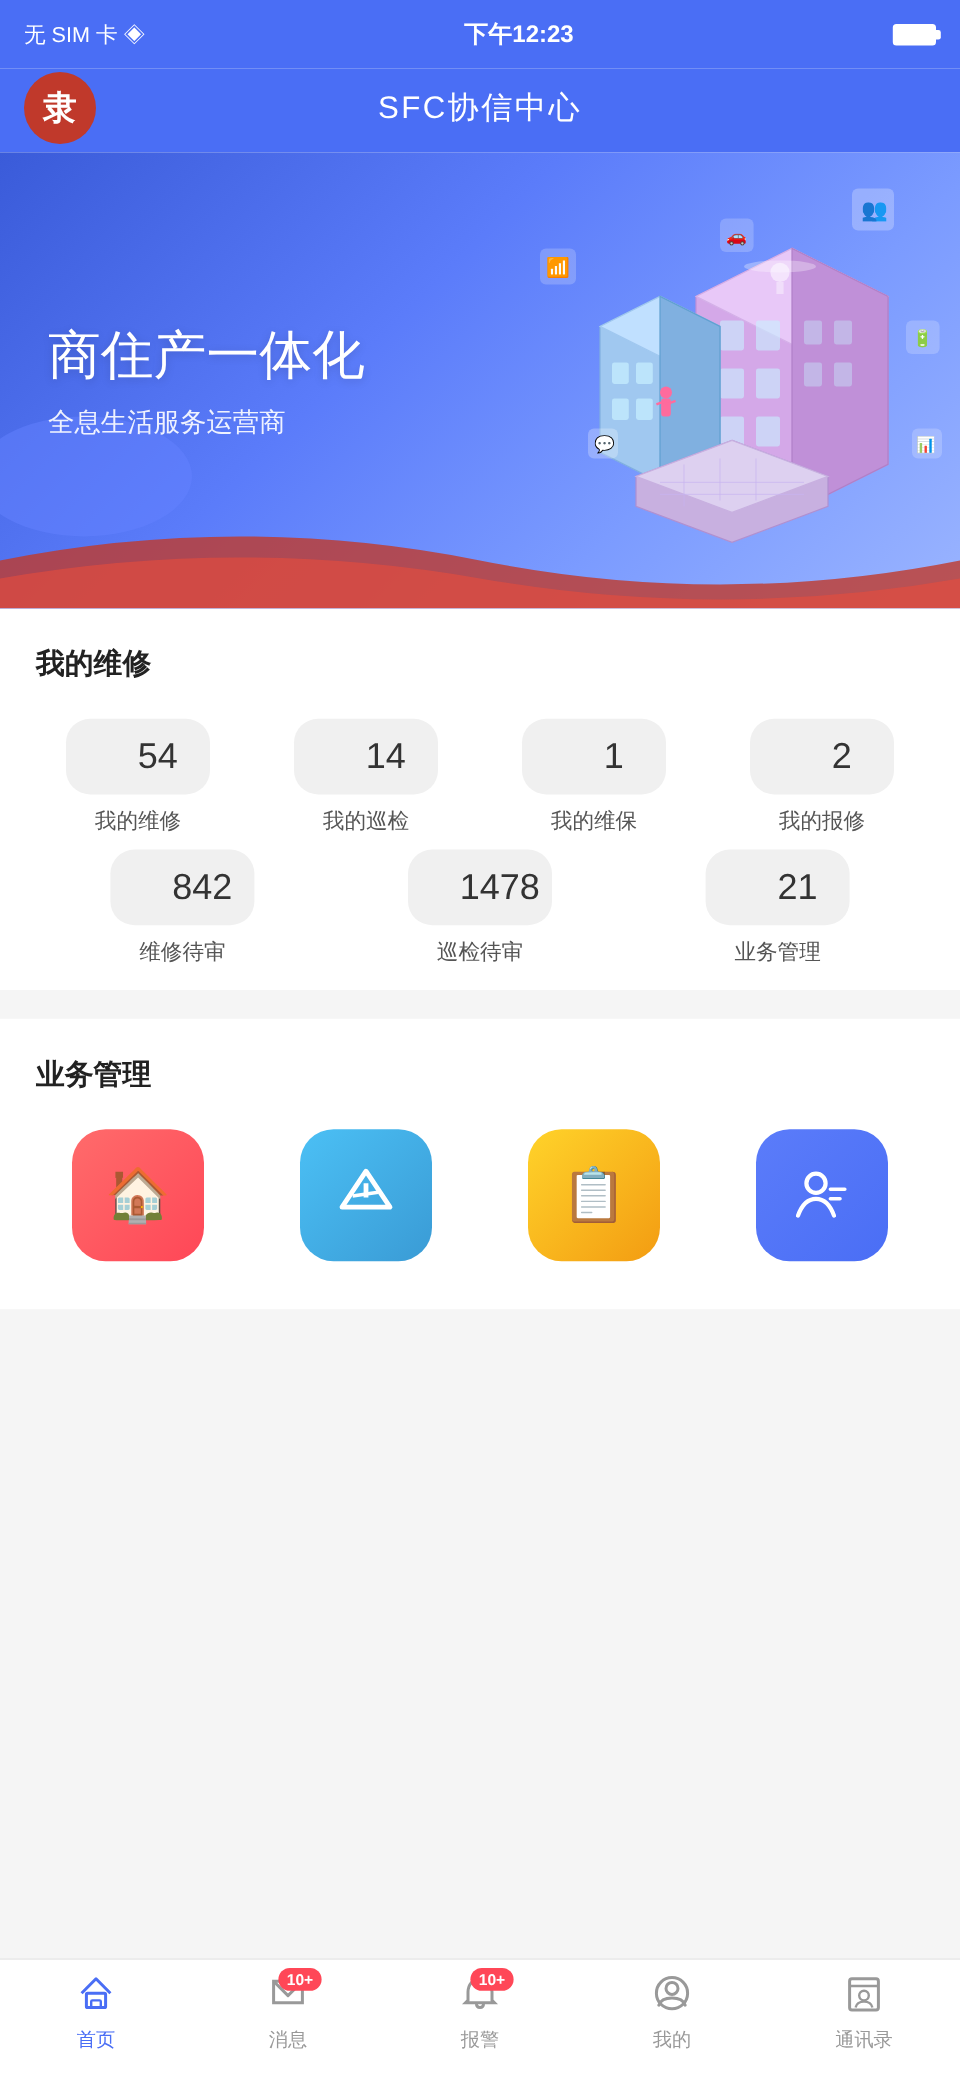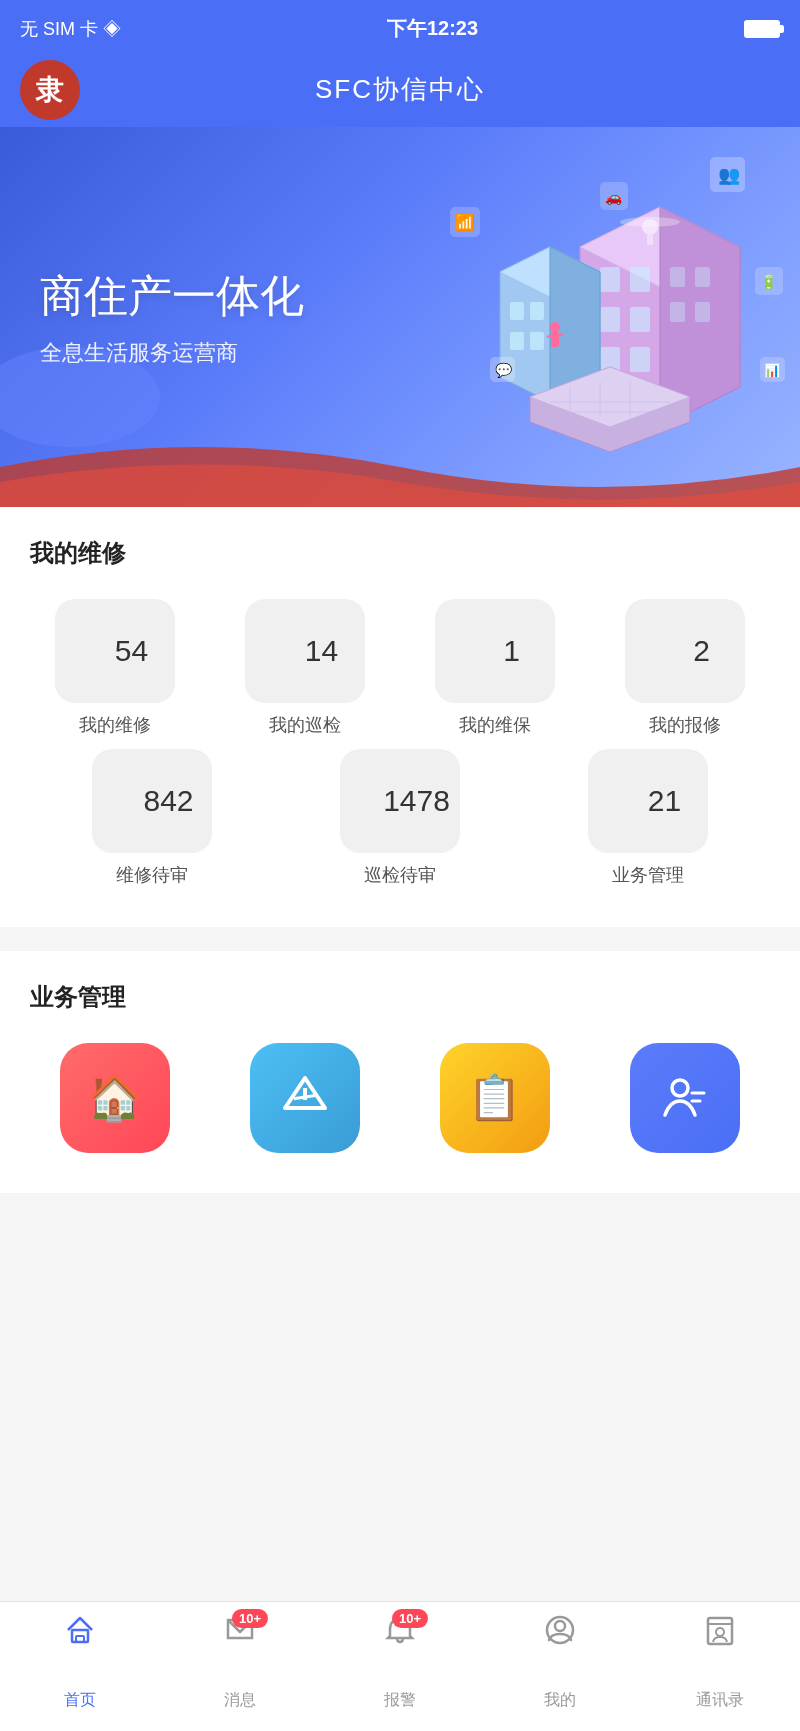--- a/index.html
+++ b/index.html
@@ -140,32 +140,32 @@
     .work-grid-top {
       display: grid;
       grid-template-columns: repeat(4, 1fr);
       gap: 20px;
       margin-bottom: 12px;
     }
     .work-grid-bottom {
       display: grid;
       grid-template-columns: repeat(3, 1fr);
       gap: 4px;
-      margin-bottom: 20px;
+      margin-bottom: 0;
     }
 
     .stat-item {
       display: flex;
       flex-direction: column;
       align-items: center;
     }
 
     .stat-bubble {
       width: 120px;
-      height: 104px;
+      height: 63px;
       background: #f0f0f0;
       border-radius: 20px;
       display: flex;
       align-items: center;
       justify-content: center;
       font-size: 30px;
       font-weight: 500;
       color: #333;
       margin-bottom: 10px;
       padding-left: 33px;
@@ -243,21 +243,20 @@
       color: #999;
     }
 
     .tab-icon.active {
       color: #4a6ef5;
     }
 
     .tab-label {
       font-size: 16px;
       color: #999;
-      margin-top: 32px;
     }
 
     .tab-label.active {
       color: #4a6ef5;
     }
 
     .badge {
       position: absolute;
       top: -5px;
       right: 22px;

